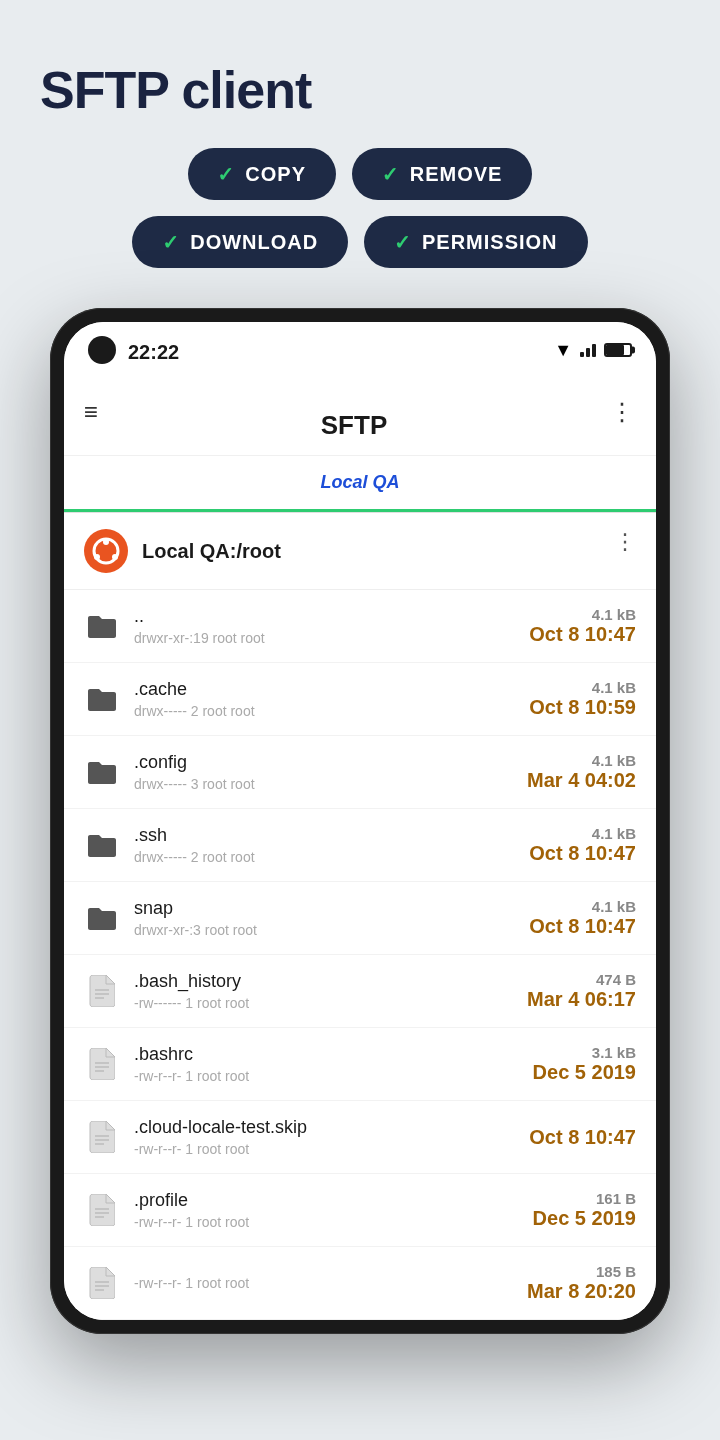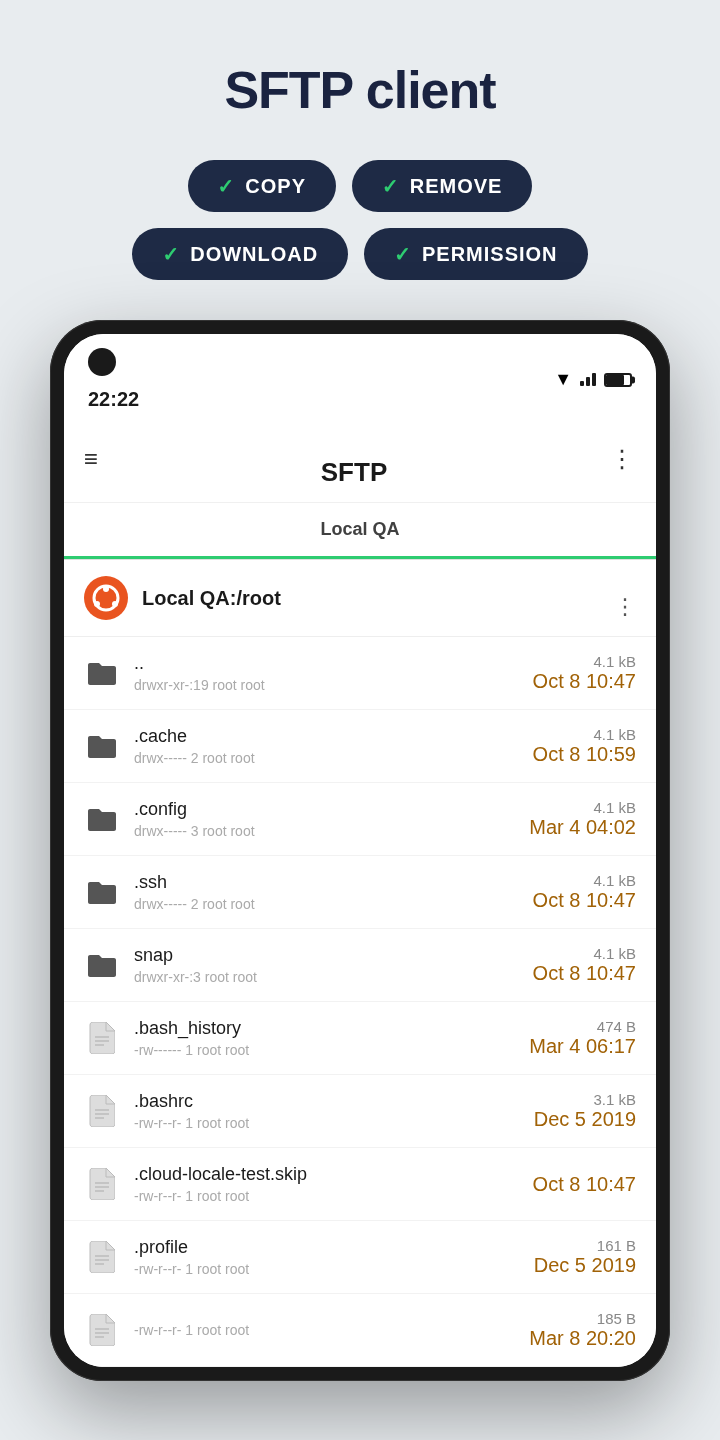--- a/index.html
+++ b/index.html
@@ -12,23 +12,21 @@
       display: flex;
       flex-direction: column;
       align-items: center;
     }
 
     
     .header-section {
       width: 100%;
       display: flex;
       flex-direction: column;
-      align-items: center;
       padding: 60px 40px 30px;
-      gap: 12px;
     }
 
     .app-title {
       font-size: 52px;
       font-weight: 800;
       color: #1a2340;
       margin-bottom: 28px;
       letter-spacing: -1px;
     }
 
@@ -87,23 +85,22 @@
     .status-bar {
       background: white;
       display: flex;
       justify-content: space-between;
       align-items: center;
       padding: 14px 24px 8px;
     }
 
     .status-left {
       display: flex;
-      align-items: flex-start;
+      align-items: flex-end;
       gap: 12px;
-      flex-direction: column;
     }
 
     .camera-dot {
       width: 28px;
       height: 28px;
       background: #1a1a1a;
       border-radius: 50%;
     }
 
     .status-time {
@@ -155,33 +152,34 @@
 
     .tab {
       flex: 1;
       padding: 16px 0;
       text-align: center;
       font-size: 18px;
       font-weight: 600;
     }
 
     .tab.active {
-      color: #404040;
+      color: #1d4ed8;
       border-bottom: 3px solid #2ecc71;
+      font-style: italic;
     }
 
     .tab.inactive {
       color: #888;
     }
 
     
     .location-bar {
       background: white;
       display: flex;
-      align-items: flex-end;
+      align-items: flex-start;
       justify-content: space-between;
       padding: 16px 20px;
       border-bottom: 1px solid #eee;
     }
 
     .location-left {
       display: flex;
       align-items: center;
       gap: 14px;
     }
@@ -242,20 +240,21 @@
 
     .file-meta {
       font-size: 14px;
       color: #aaa;
       font-family: Liberation Sans, sans-serif;
     }
 
     .file-info {
       text-align: right;
       flex-shrink: 0;
+      font-weight: bold;
     }
 
     .file-size {
       font-size: 15px;
       color: #888;
     }
 
     .file-date {
       font-size: 20px;
       color: #a16207;

